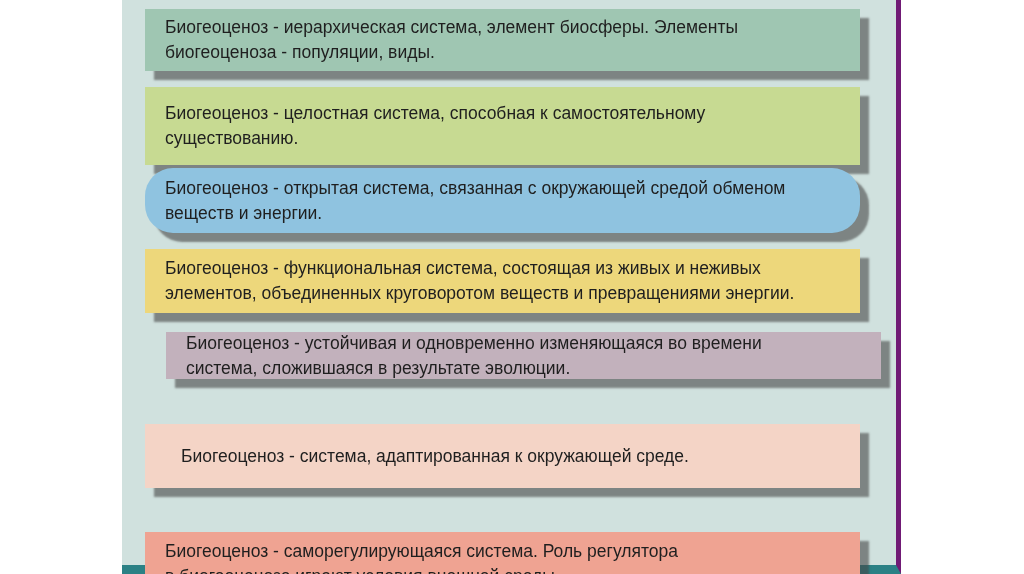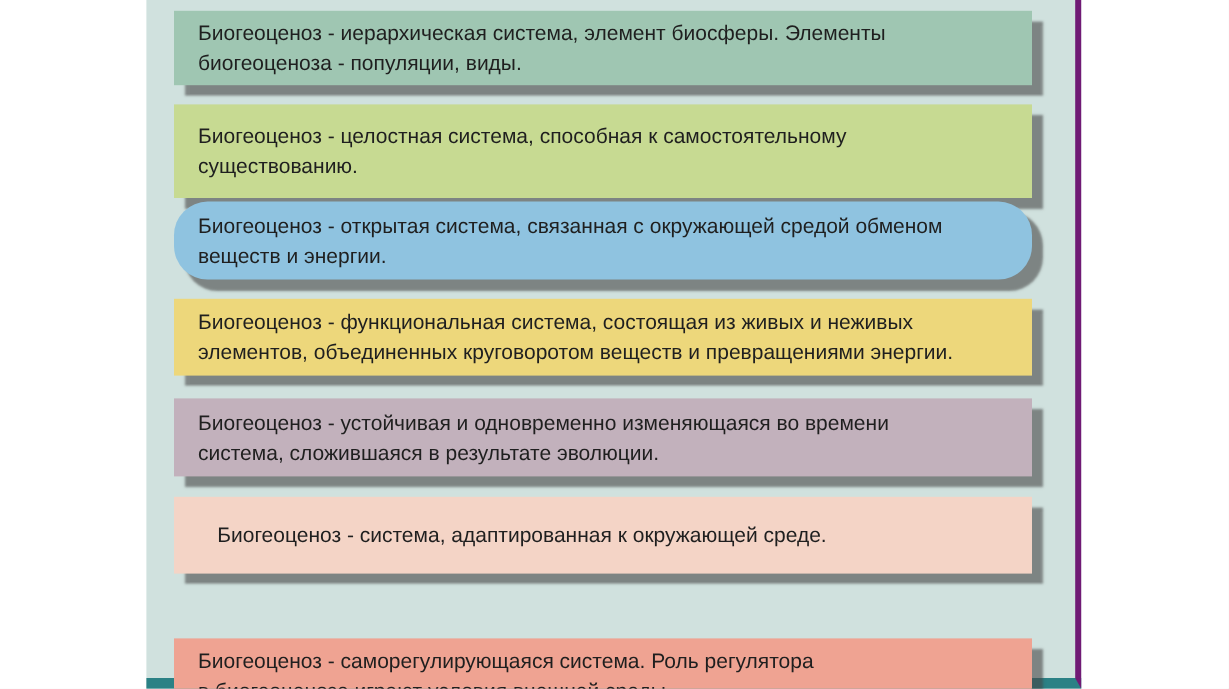--- a/index.html
+++ b/index.html
@@ -34,22 +34,22 @@
     font-size: 17.5px;
     line-height: 25px;
     color: #1f1f1f;
     white-space: pre-line;
     box-shadow: 9px 9px 2px 0 rgba(70, 70, 70, 0.60);
   }
   .card:nth-of-type(1) { top:   9px; height: 62px; }
   .card:nth-of-type(2) { top:  87px; height: 78px; }
   .card:nth-of-type(3) { top: 168px; height: 65px; }
   .card:nth-of-type(4) { top: 249px; height: 64px; }
-  .card:nth-of-type(5) { top: 332px; height: 65px; }
-  .card:nth-of-type(6) { top: 414px; height: 64px; padding-left: 36px; }
+  .card:nth-of-type(5) { top: 332px; height: 47px; margin-left: 21px; }
+  .card:nth-of-type(6) { top: 424px; height: 64px; padding-left: 36px; }
   .card:nth-of-type(7) { top: 496px; height: 63px; margin-top: 36px; }
 </style>
 </head>
 <body>
 
 <div class="page">
   <div class="slide">
     <div class="card" style="background-color: rgb(159, 198, 178);">Биогеоценоз - иерархическая система, элемент биосферы. Элементы
 биогеоценоза - популяции, виды.</div>
     <div class="card" style="background-color: rgb(199, 218, 146);">Биогеоценоз - целостная система, способная к самостоятельному

